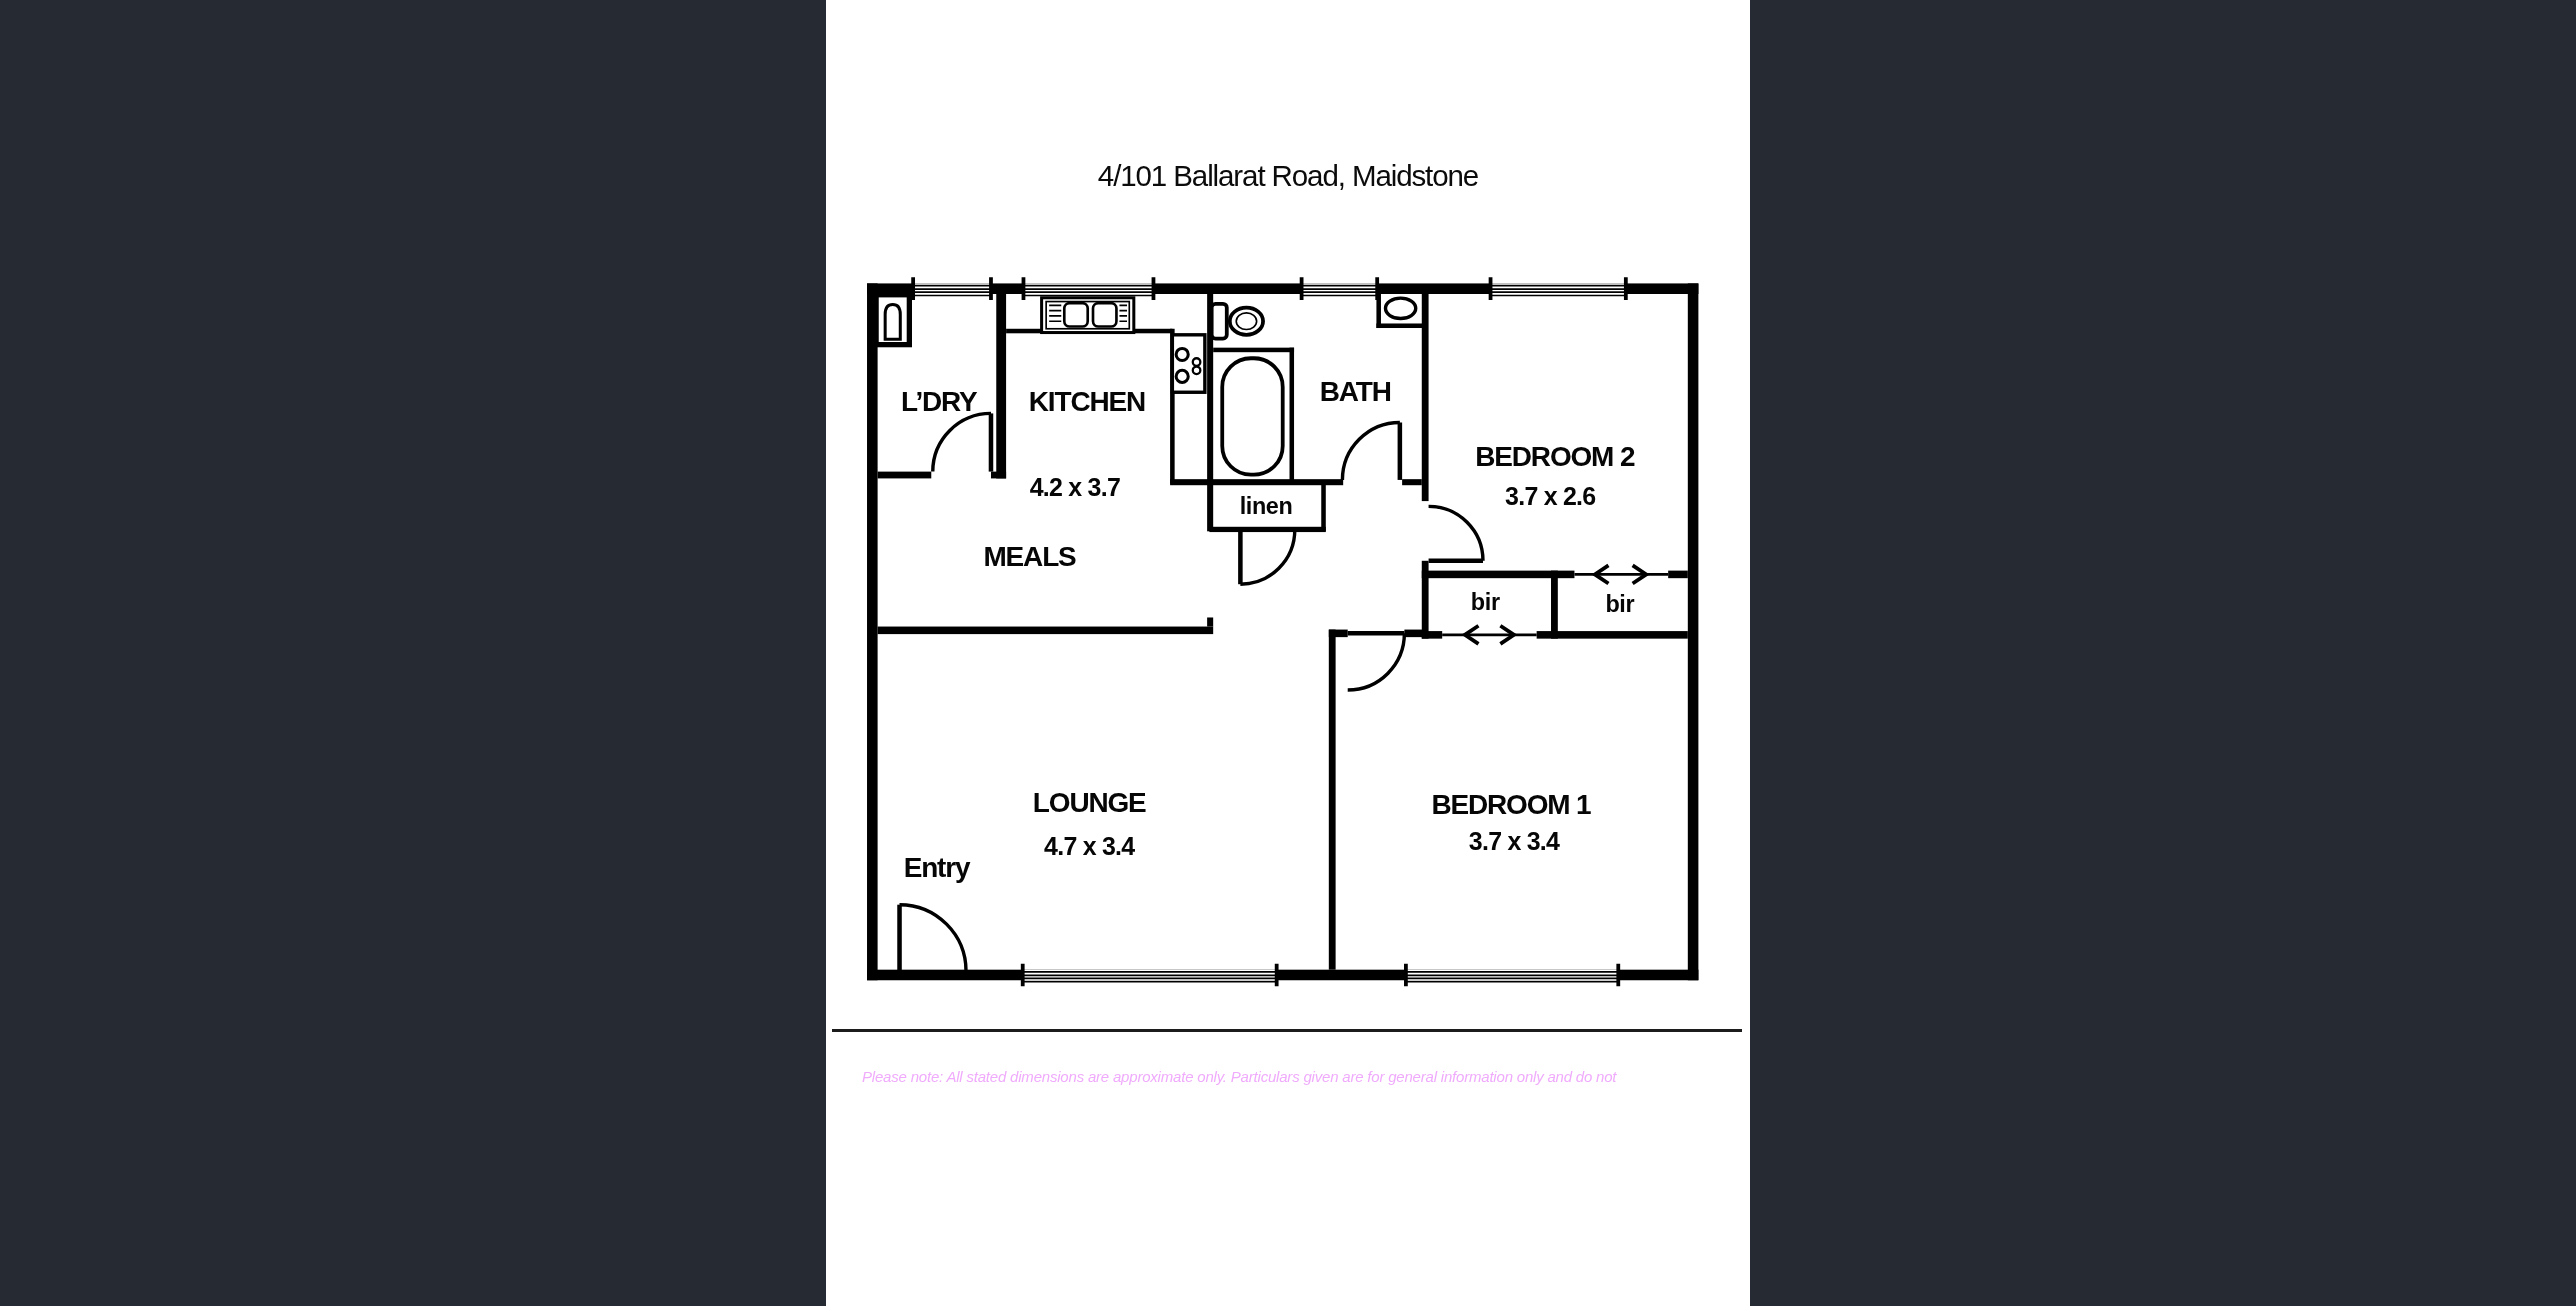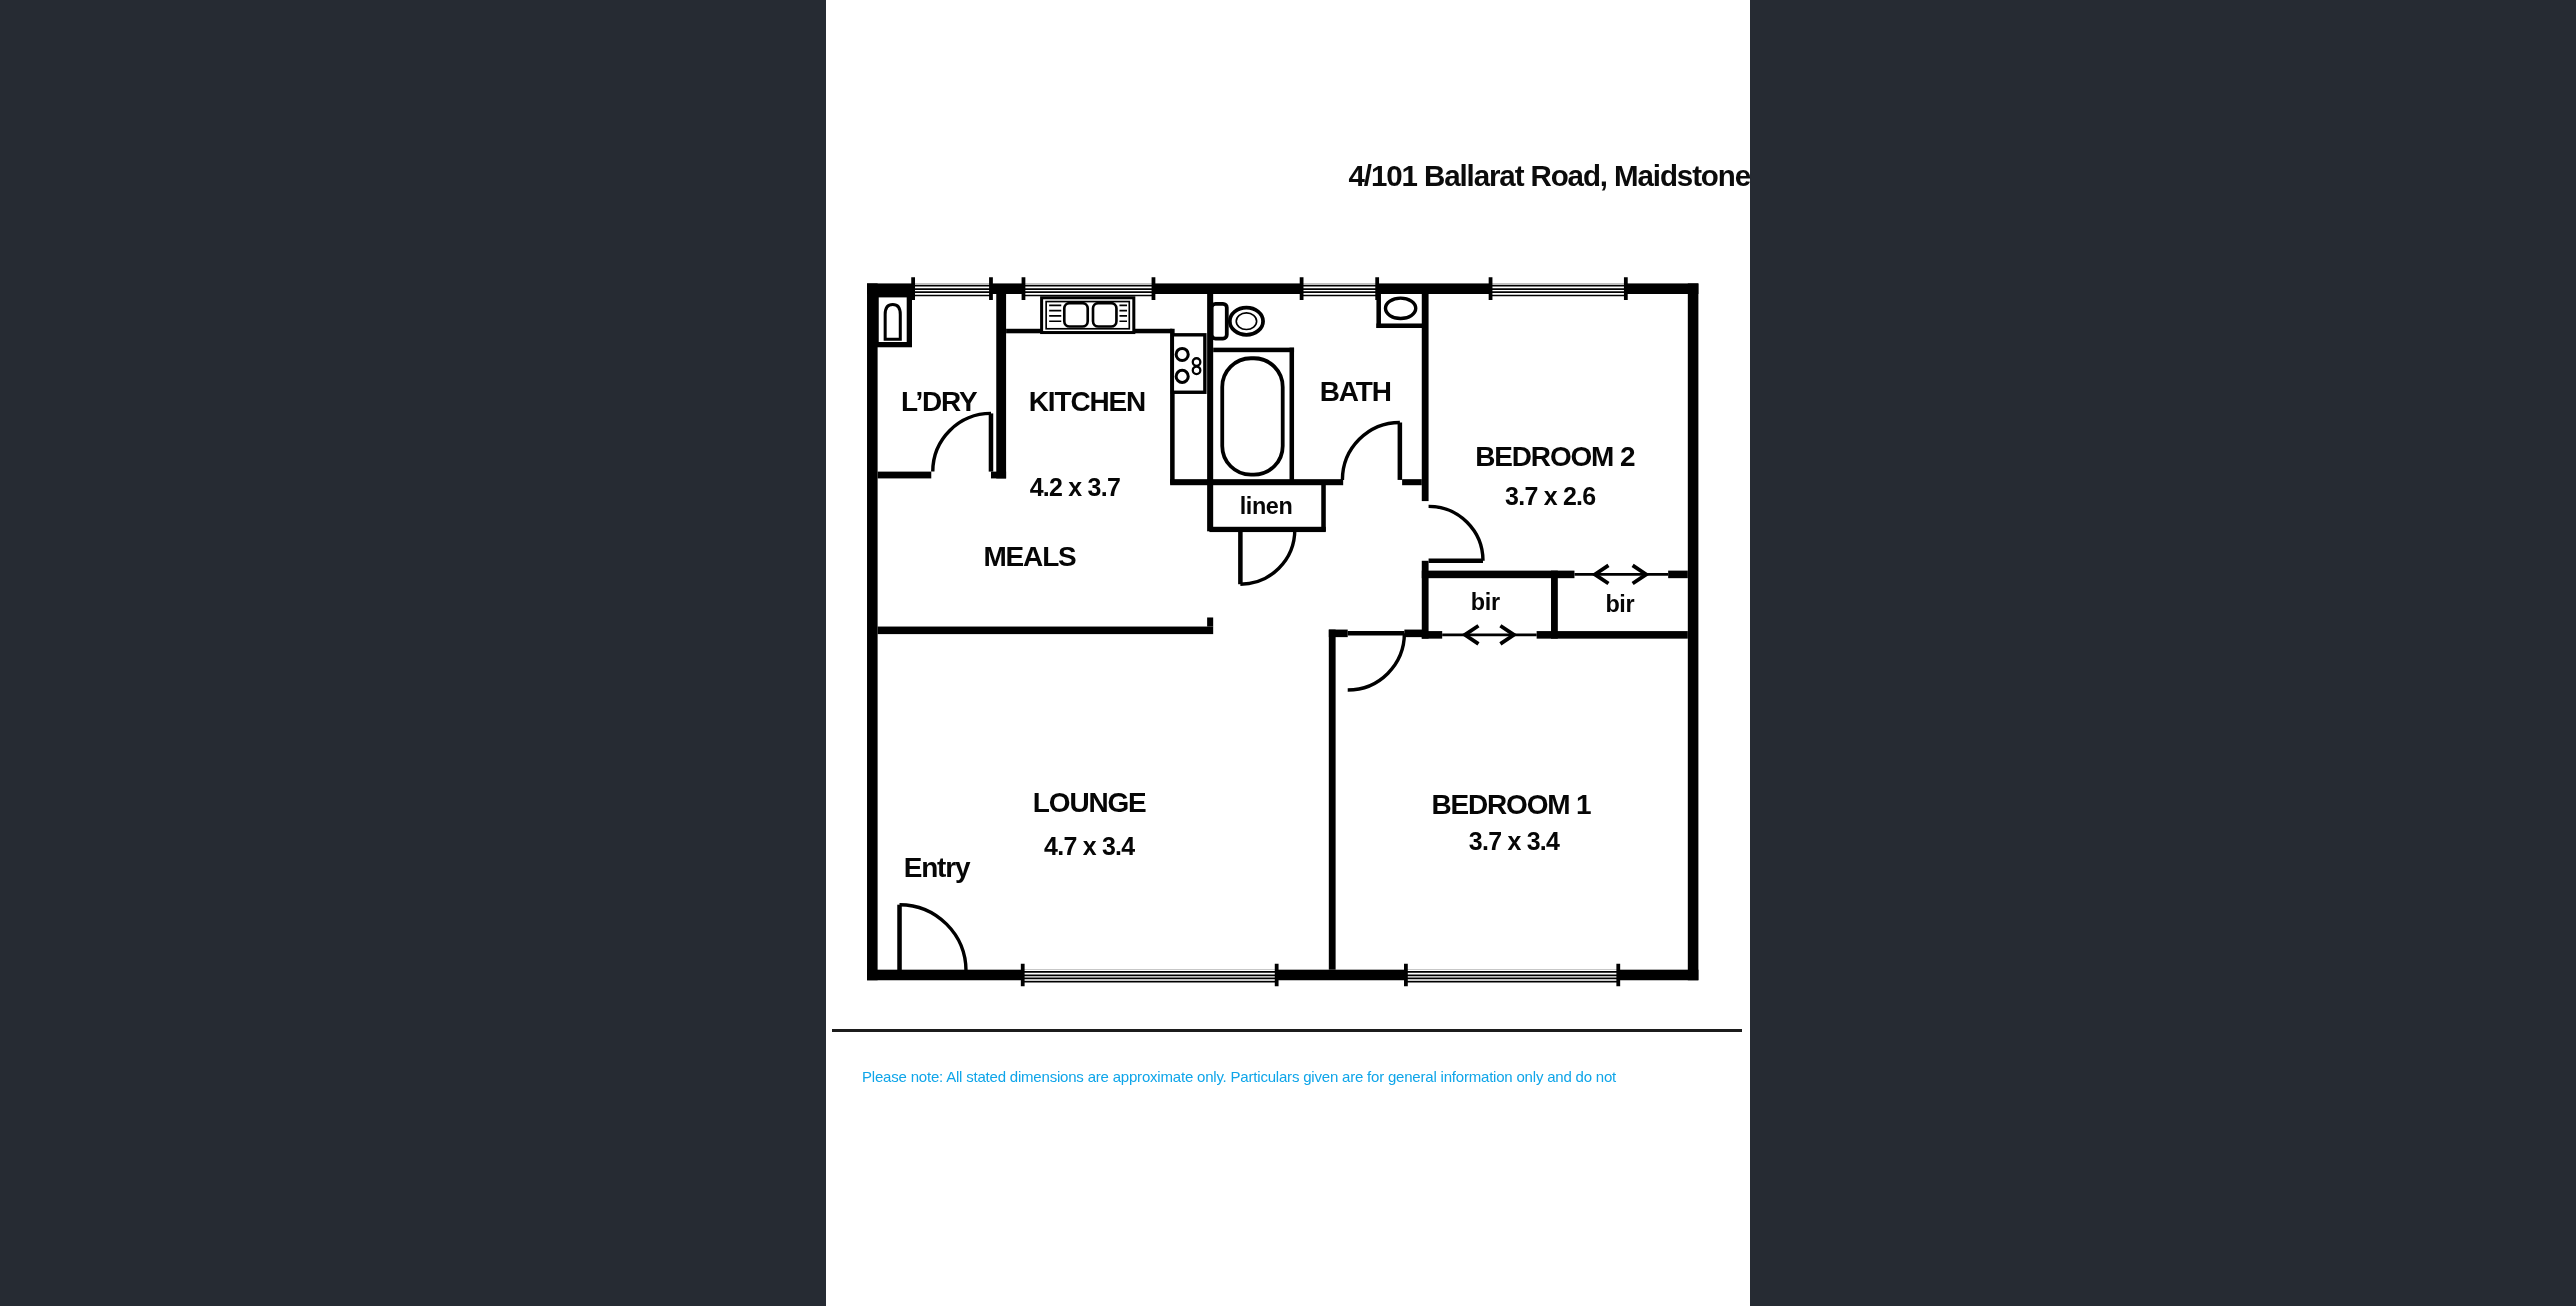--- a/index.html
+++ b/index.html
@@ -7,43 +7,44 @@
     width:2576px;height:1306px;position:relative;overflow:hidden;
     background:#262b33;
     font-family:"Liberation Sans","DejaVu Sans",sans-serif;
   }
   .paper{
     position:absolute;left:826px;top:0;width:924px;height:1306px;
     background:#ffffff;
   }
   .title{
     position:absolute;left:826px;top:159px;width:924px;
-    text-align:right;font-weight:bold;font-size:29.5px;letter-spacing:-1.1px;
+    text-align:center;font-weight:normal;font-size:29.5px;letter-spacing:-1.1px;
     color:#0b0b0b;
   }
   svg.plan{position:absolute;left:0;top:0;width:2576px;height:1306px;}
   .wall{fill:#000000;}
   .paperfill{fill:#ffffff;}
   .thin{stroke:#000000;fill:none;}
   svg text{
     fill:#060606;
     font-family:"Liberation Sans","DejaVu Sans",sans-serif;
     font-weight:bold;text-anchor:middle;dominant-baseline:central;
   }
   .room{font-size:37px;letter-spacing:-1.5px;}
   .dim{font-size:33px;letter-spacing:-1px;}
   .small{font-size:31px;letter-spacing:-0.5px;}
   .divider{
     position:absolute;left:832px;top:1029px;width:910px;height:3px;
     background:#1c1c1c;
   }
   .note{
     position:absolute;left:862px;top:1067px;width:903px;
-    font-size:15px;line-height:19px;color:#0ea5e9;letter-spacing:-0.2px;
+    font-size:15px;line-height:19px;color:#f0abfc;letter-spacing:-0.2px;
     font-weight:normal;
+    font-style:italic;
   }
 </style>
 </head>
 <body>
 
 <div class="paper"></div>
 
 <div class="title">4/101 Ballarat Road, Maidstone</div>
 
 <svg class="plan" viewBox="0 0 3408 1728">

